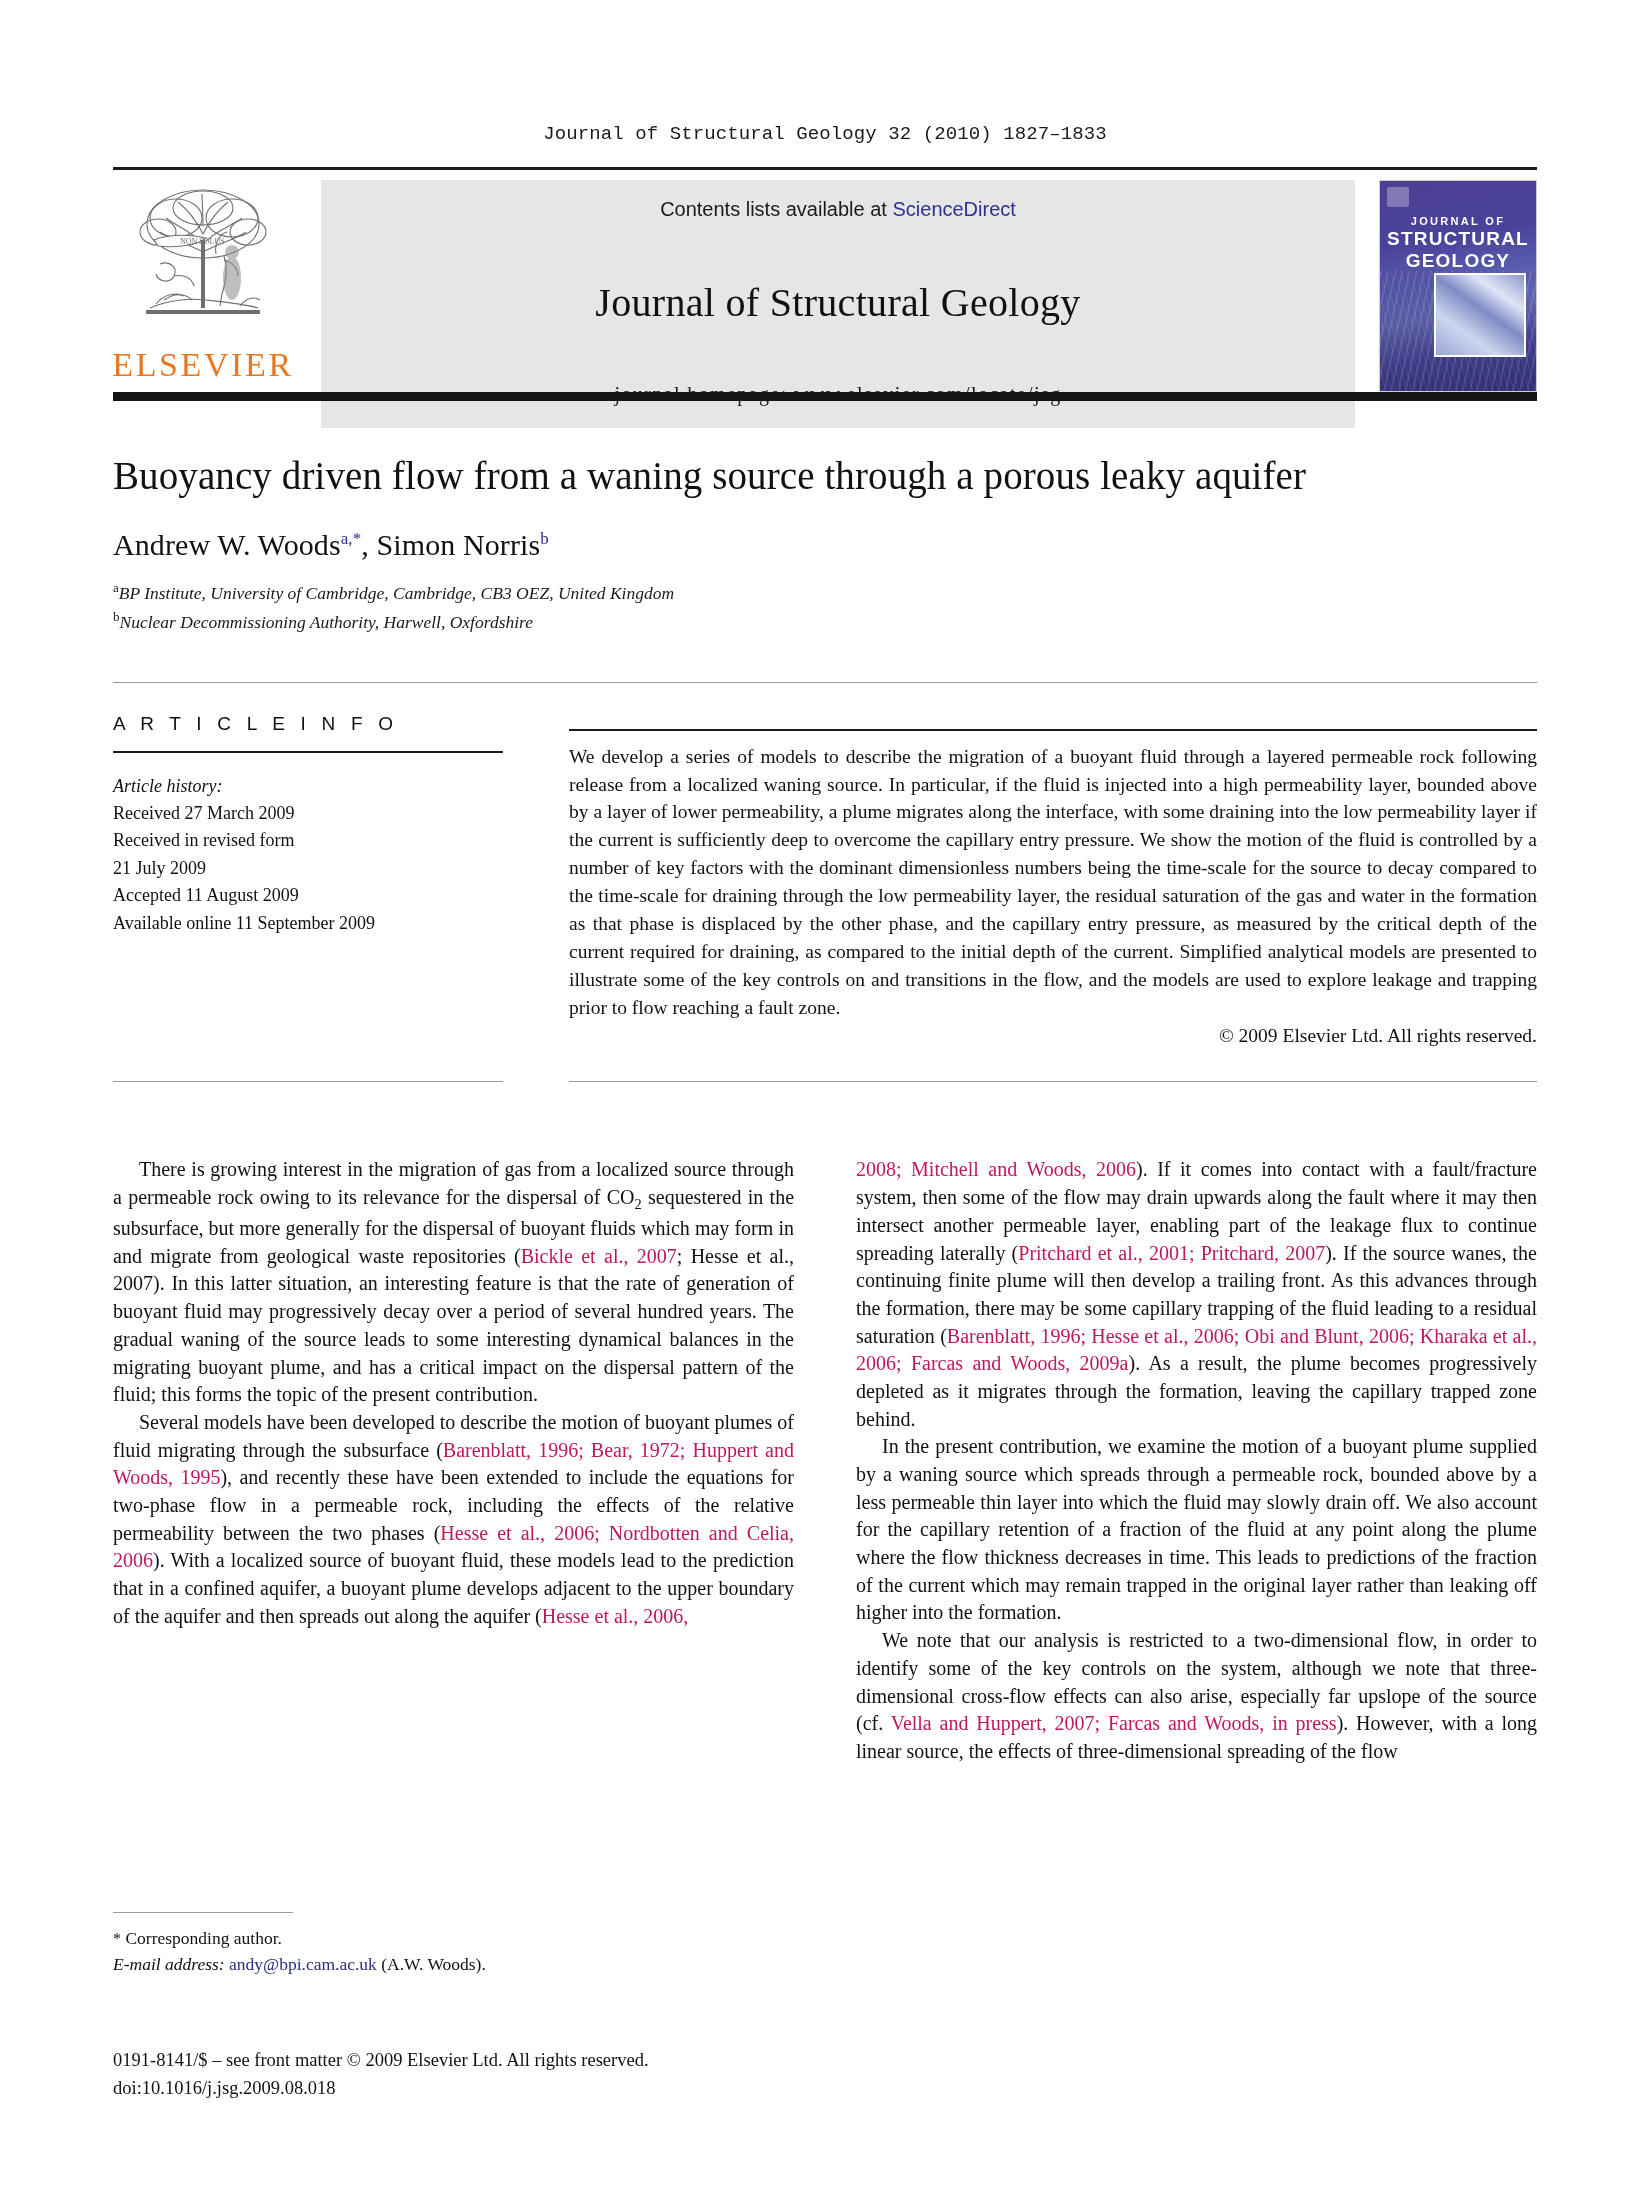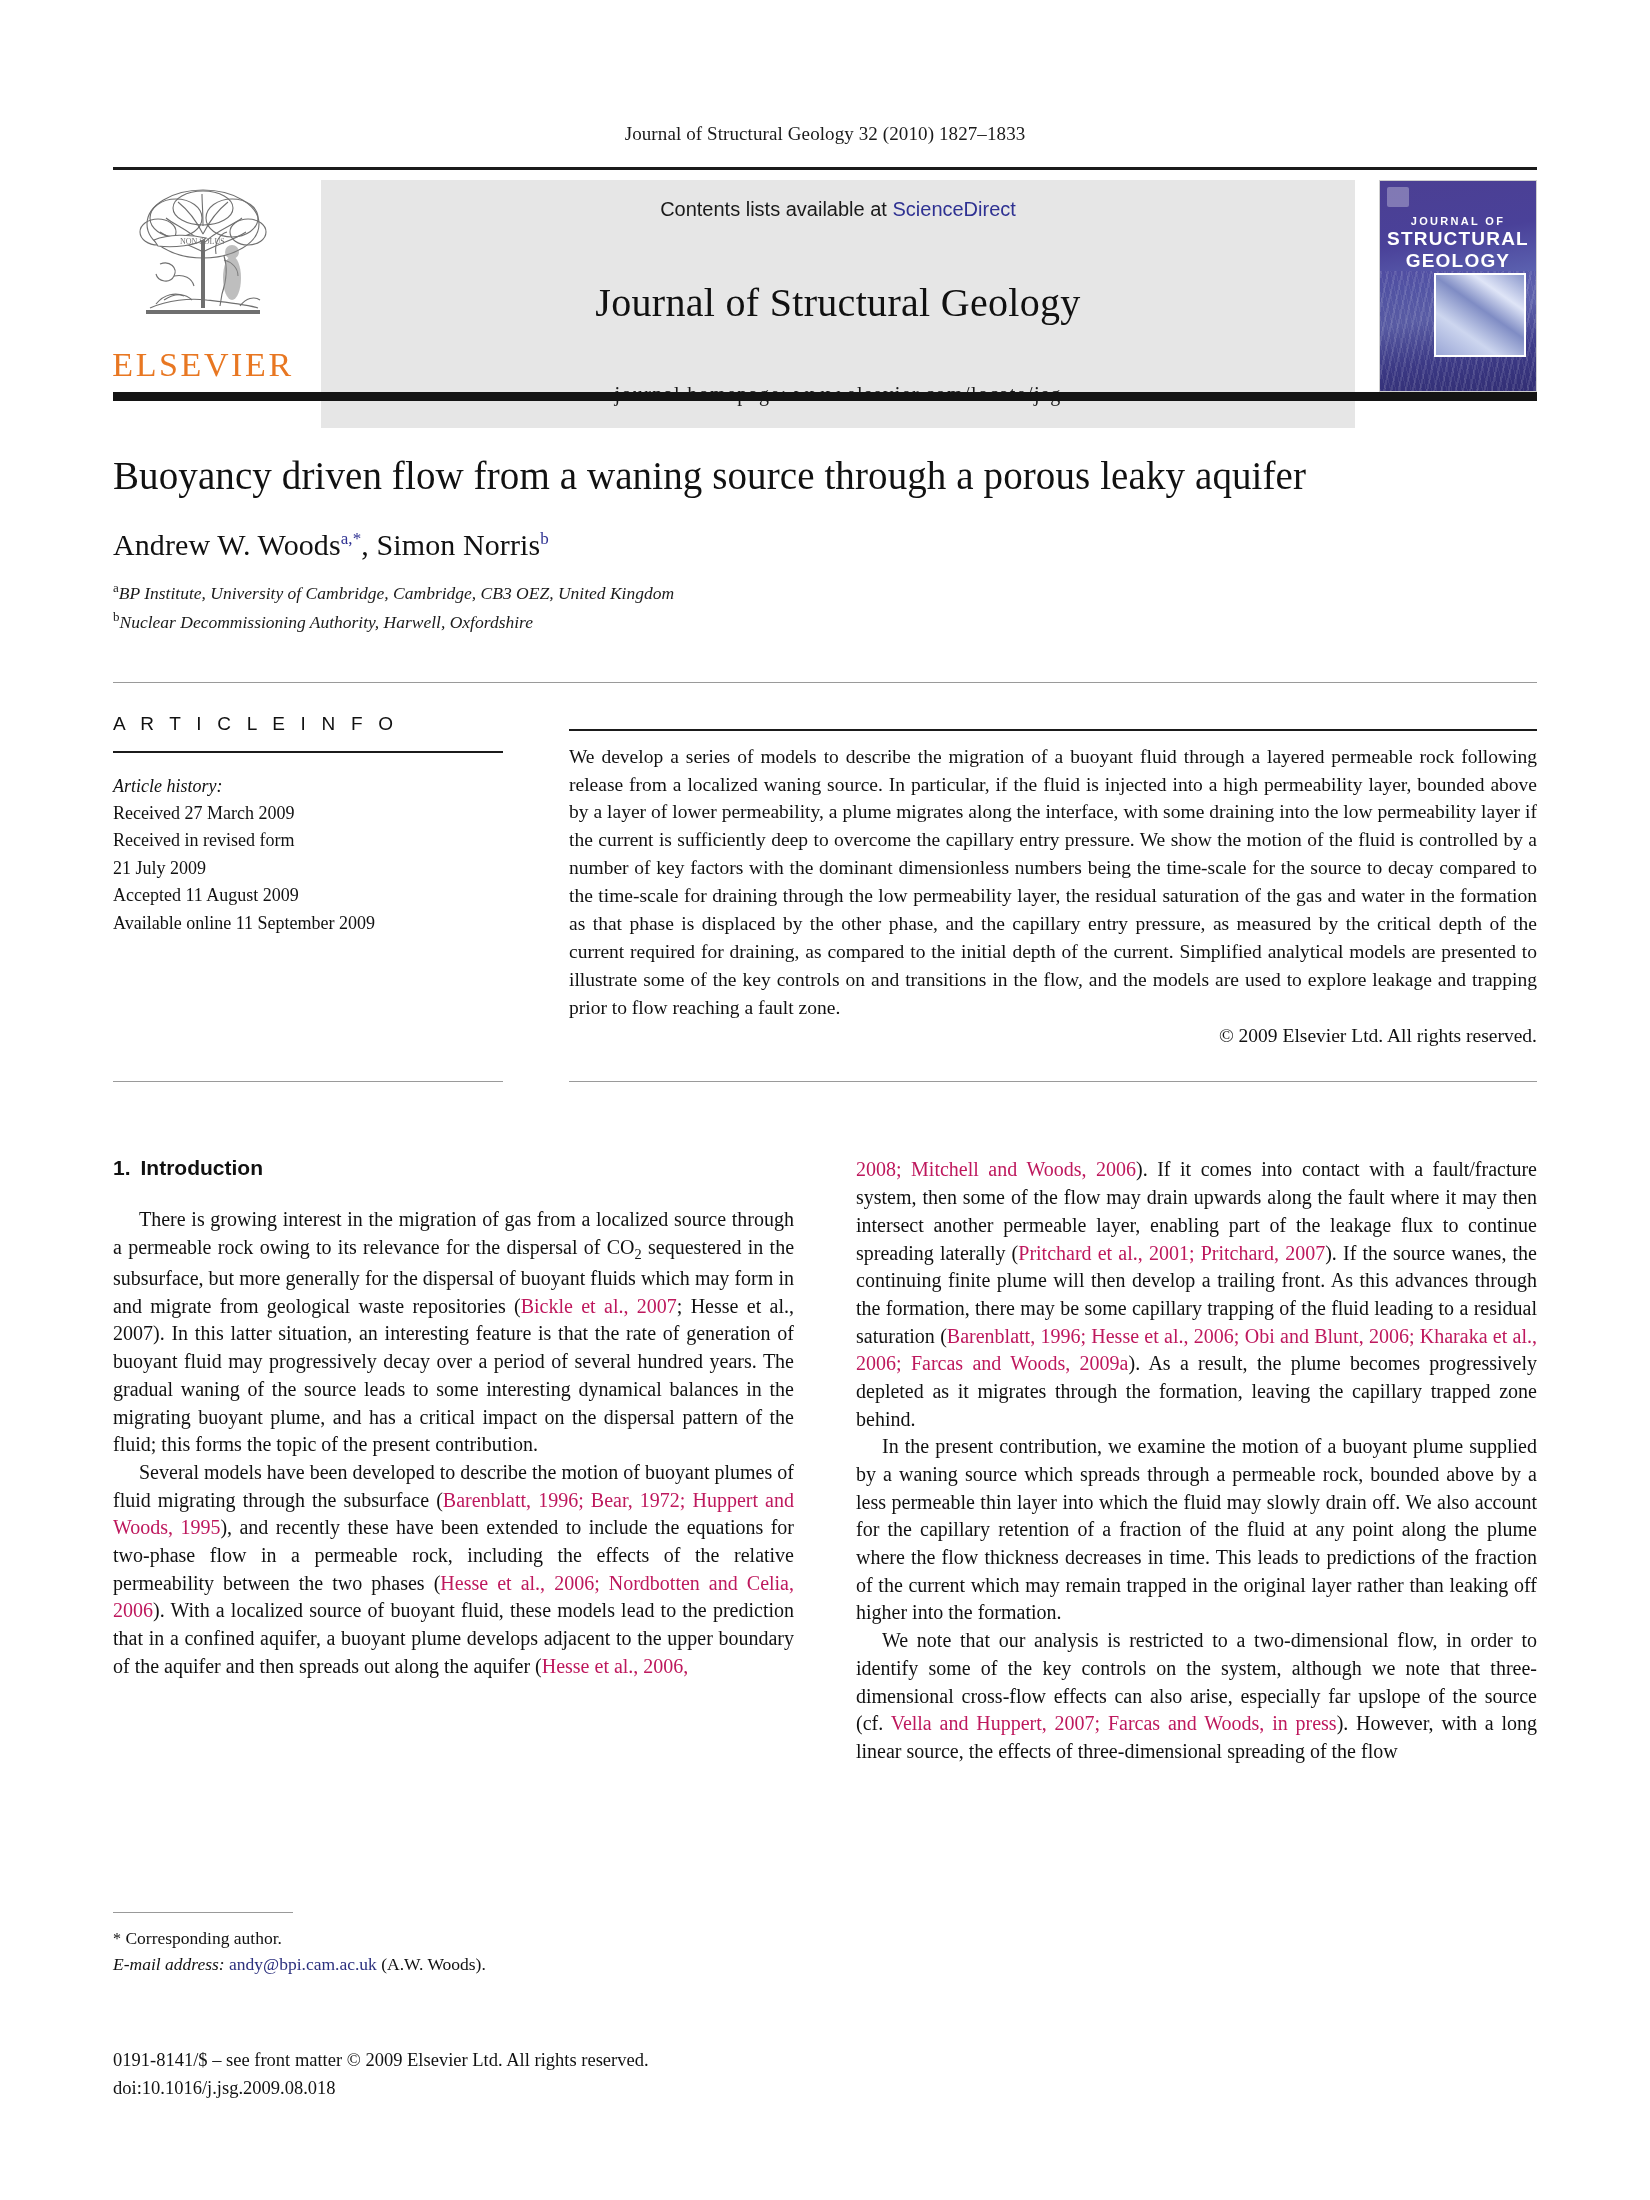--- a/index.html
+++ b/index.html
@@ -21,21 +21,21 @@
     padding: 0;
   }
 
   
   .running-head {
     text-align: center;
     font-size: 19px;
     letter-spacing: .1px;
     padding-top: 123px;
     color: #1a1a1a;
-    font-family: Liberation Serif, serif;
+    font-family: Liberation Mono, monospace;
   }
 
   
   .masthead {
     margin: 22px 113px 0 113px;
     border-top: 3px solid #1b1b1b;
     padding-top: 0;
     position: relative;
     height: 216px;
   }
@@ -388,23 +388,20 @@
       <div class="copyright-line">© 2009 Elsevier Ltd. All rights reserved.</div>
     </div>
   </div>
   <div class="info-rule-bottom">
     <div class="a"></div>
     <div class="b"></div>
   </div>
 
   <div class="body-cols">
     <div class="col">
-      <div class="h2">
-        <span class="num">1.</span><span>Introduction</span>
-      </div>
       <div id="left-paras">
           <p class="body first"><span>There is growing interest in the migration of gas from a localized source through a permeable rock owing to its relevance for the dispersal of CO</span><sub>2</sub><span> sequestered in the subsurface, but more generally for the dispersal of buoyant fluids which may form in and migrate from geological waste repositories (</span><span class="cite">Bickle et al., 2007</span><span>; Hesse et al., 2007). In this latter situation, an interesting feature is that the rate of generation of buoyant fluid may progressively decay over a period of several hundred years. The gradual waning of the source leads to some interesting dynamical balances in the migrating buoyant plume, and has a critical impact on the dispersal pattern of the fluid; this forms the topic of the present contribution.</span></p>
           <p class="body"><span>Several models have been developed to describe the motion of buoyant plumes of fluid migrating through the subsurface (</span><span class="cite">Barenblatt, 1996; Bear, 1972; Huppert and Woods, 1995</span><span>), and recently these have been extended to include the equations for two-phase flow in a permeable rock, including the effects of the relative permeability between the two phases (</span><span class="cite">Hesse et al., 2006; Nordbotten and Celia, 2006</span><span>). With a localized source of buoyant fluid, these models lead to the prediction that in a confined aquifer, a buoyant plume develops adjacent to the upper boundary of the aquifer and then spreads out along the aquifer (</span><span class="cite">Hesse et al., 2006,</span></p>
         </div>
     </div>
     <div class="col">
       <div id="right-paras">
           <p class="body" style="text-indent: 0px;"><span class="cite">2008; Mitchell and Woods, 2006</span><span>). If it comes into contact with a fault/fracture system, then some of the flow may drain upwards along the fault where it may then intersect another permeable layer, enabling part of the leakage flux to continue spreading laterally (</span><span class="cite">Pritchard et al., 2001; Pritchard, 2007</span><span>). If the source wanes, the continuing finite plume will then develop a trailing front. As this advances through the formation, there may be some capillary trapping of the fluid leading to a residual saturation (</span><span class="cite">Barenblatt, 1996; Hesse et al., 2006; Obi and Blunt, 2006; Kharaka et al., 2006; Farcas and Woods, 2009a</span><span>). As a result, the plume becomes progressively depleted as it migrates through the formation, leaving the capillary trapped zone behind.</span></p>
           <p class="body"><span>In the present contribution, we examine the motion of a buoyant plume supplied by a waning source which spreads through a permeable rock, bounded above by a less permeable thin layer into which the fluid may slowly drain off. We also account for the capillary retention of a fraction of the fluid at any point along the plume where the flow thickness decreases in time. This leads to predictions of the fraction of the current which may remain trapped in the original layer rather than leaking off higher into the formation.</span></p>
           <p class="body"><span>We note that our analysis is restricted to a two-dimensional flow, in order to identify some of the key controls on the system, although we note that three-dimensional cross-flow effects can also arise, especially far upslope of the source (cf. </span><span class="cite">Vella and Huppert, 2007; Farcas and Woods, in press</span><span>). However, with a long linear source, the effects of three-dimensional spreading of the flow</span></p>

